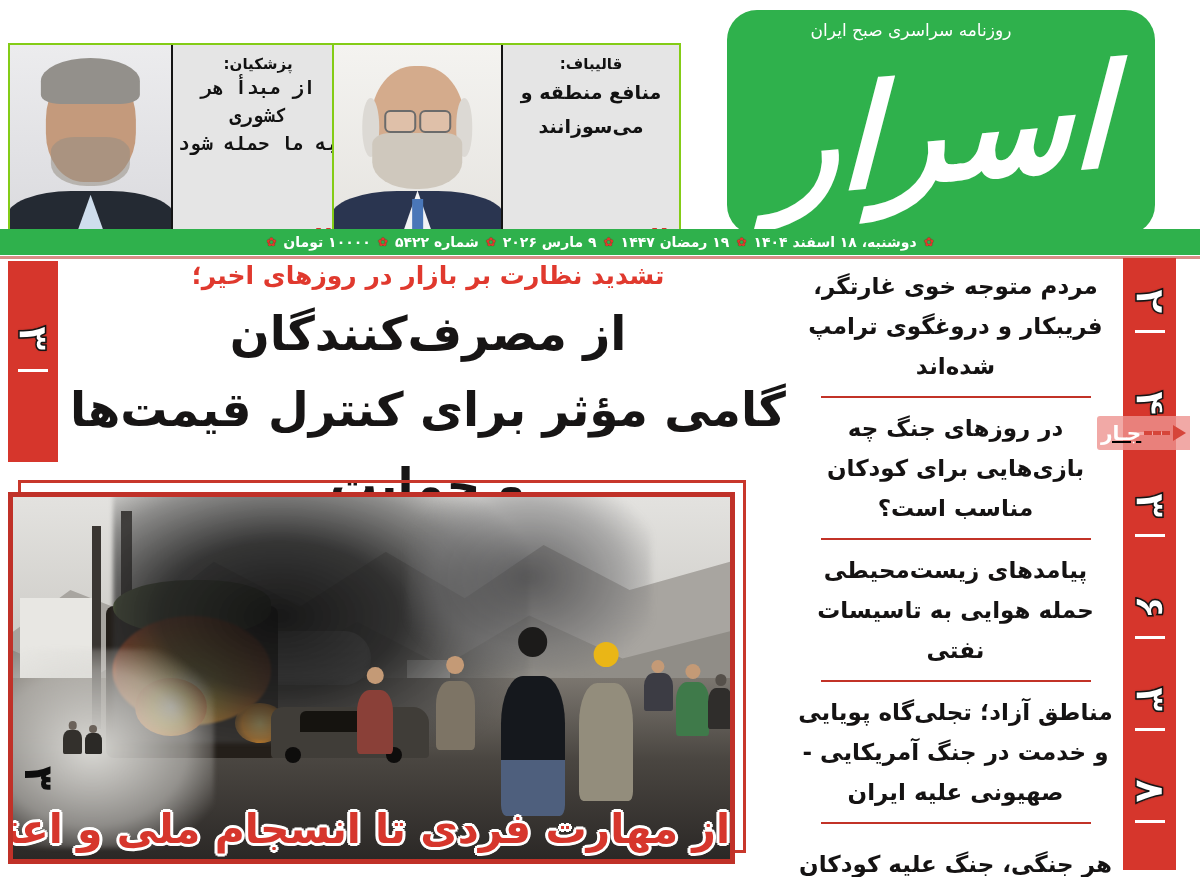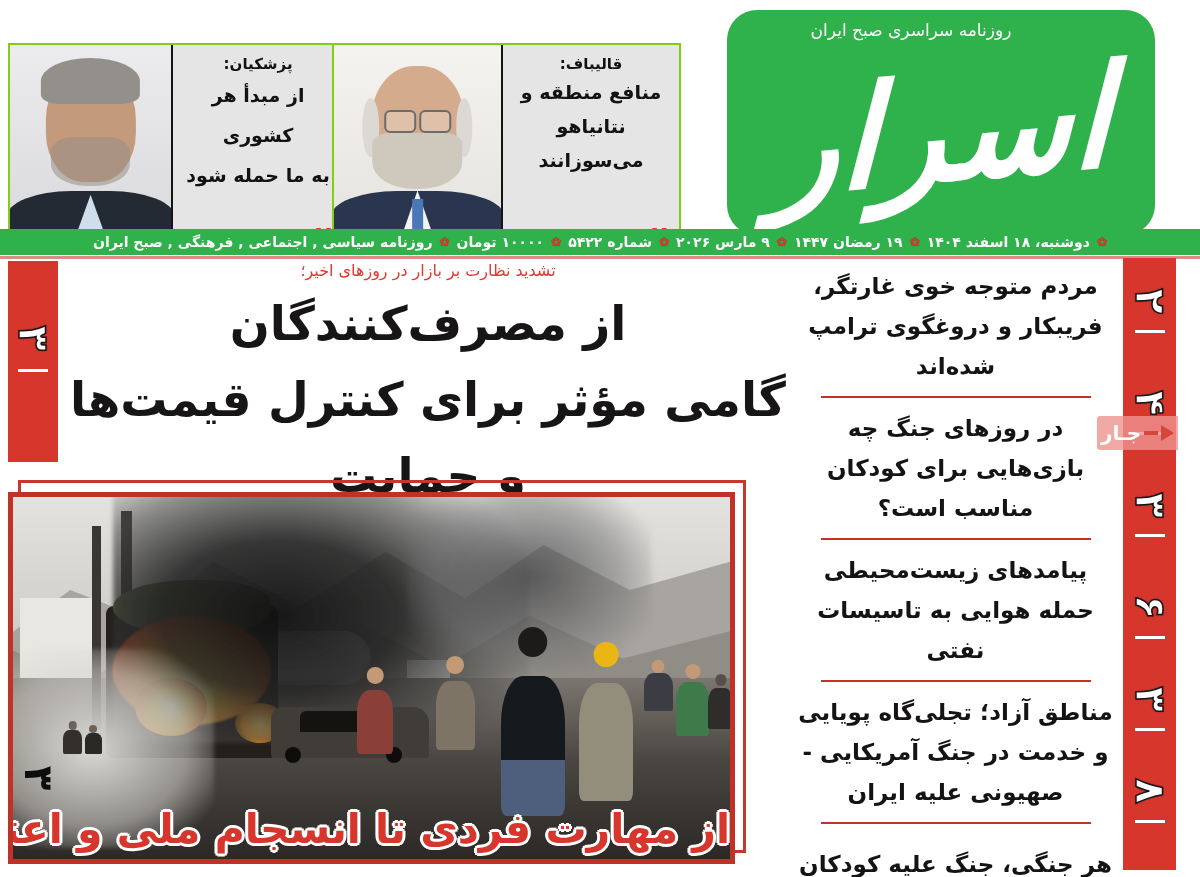--- a/index.html
+++ b/index.html
@@ -7,21 +7,21 @@
   .page { position:relative; width:1200px; height:877px; background:#ffffff; overflow:hidden; margin:0 auto; }
 
   
   .qbox { position:absolute; top:7px; height:212px; border:2px solid #84cc16; background:#e5e5e5; display:flex;margin-top:36px; }
   .qbox1 { left:8px;  width:337px; }
   .qbox2 { left:332px; width:349px; }
   .qphoto { width:49%; border-left:0; border-right:2px solid #141414; position:relative; overflow:hidden; }
   .qtext { flex:1; position:relative; direction:rtl; text-align:center; padding-top:10px; }
   .speaker { font-size:15px; font-weight:bold; color:#121212; margin-bottom:2px; }
   .qline { font-size:19px; font-weight:bold; color:#121212; }
-  .qbox1 .qline { line-height:40px; }
+  .qbox1 .qline { line-height:28px;font-family:Liberation Mono, monospace; }
   .qbox2 .qline { line-height:34px; }
   .qpage { position:absolute; bottom:3px; right:12px; color:#d6362c; font-size:25px; font-weight:bold; }
 
   
   .portrait { position:absolute; inset:0; }
   .bg1 { background:linear-gradient(#ececee,#d8d8dc); }
   .bg2 { background:linear-gradient(#f4f3f0,#e4e2de); }
   .head { position:absolute; left:50%; top:10%; transform:translateX(-50%); width:56%; height:56%; border-radius:46% 46% 42% 42%; }
   .skin1 { background:#c49a7c; }
   .skin2 { background:#d4ab8c; }
@@ -48,35 +48,35 @@
   
   .datebar { position:absolute; left:0; top:229px; width:1200px; height:26px; background:#2fb14c; display:flex; direction:rtl; align-items:center; justify-content:center; gap:7px; color:#fff; font-weight:bold; font-size:14px; white-space:nowrap; }
   .flower { color:#e2392d; font-size:12px; text-shadow:0 0 1px #6d170f; }
   .redrule { position:absolute; left:0; top:256px; width:1200px; height:3px; background:#d98d86; }
 
   
   .lead-pagebox { position:absolute; left:8px; top:261px; width:50px; height:201px; background:#d6362c; display:flex; flex-direction:column; align-items:center; justify-content:center; gap:10px; padding-bottom:34px; }
   .rot-num { color:#fff; font-size:42px; font-weight:bold; transform:rotate(90deg); -webkit-text-stroke:1.5px #141414; text-shadow:0 0 2px #141414; line-height:1; }
   .white-ul { width:30px; height:3px; background:#fff; }
   .lead { position:absolute; left:62px; top:261px; width:732px; text-align:center; direction:rtl; }
-  .lead-kicker { color:#e0392e; font-size:16px; font-weight:normal; margin-bottom:6px; }
+  .lead-kicker { color:#e0392e; font-size:25px; font-weight:bold; margin-bottom:6px; }
   .lead-line { color:#171515; font-size:47px; font-weight:bold; line-height:76px; letter-spacing:-1px; }
 
   
   .headlines { position:absolute; left:793px; top:256px; width:325px; direction:rtl; text-align:center; }
   .hl { font-size:23px; font-weight:bold; color:#151313; line-height:40px; padding:10px 0; }
   .hl.single { padding:20px 0; }
   .hsep { width:270px; height:0; border-top:2px solid #c23227; margin:0 auto; }
 
   
   .sidebar { position:absolute; left:1123px; top:258px; width:53px; height:612px; background:#d6362c; }
   .snum { position:absolute; left:0; width:100%; display:flex; flex-direction:column; align-items:center; gap:8px; }
 
   
-  .watermark { position:absolute; left:1097px; top:416px; width:81px; height:34px; background:rgba(238,148,144,.8); display:flex; align-items:center; padding:16px 4px; z-index:6; border-radius:3px 0 0 3px; }
+  .watermark { position:absolute; left:1097px; top:416px; width:93px; height:34px; background:rgba(238,148,144,.8); display:flex; align-items:center; padding:16px 4px; z-index:6; border-radius:3px 0 0 3px;text-decoration:underline; }
   .wm-text { color:#fff; font-size:20px; font-weight:bold; direction:rtl; line-height:1; }
   .wm-dash { flex:1; border-top:4px dashed #d6453a; margin:0 3px; }
   .wm-head { width:0; height:0; border-top:8px solid transparent; border-bottom:8px solid transparent; border-left:13px solid #d6453a; }
 
   
   .photo-ghost { position:absolute; left:18px; top:480px; width:728px; height:373px; border:3px solid #c8372b; }
   .photo { position:absolute; left:8px; top:492px; width:727px; height:372px; border:5px solid #c03128; overflow:hidden; background:#d6d4d0; }
   .photo * { position:absolute; }
   .sky { inset:0 0 45% 0; background:linear-gradient(#e3e2df,#c6c4bf); }
   .ridge-far { left:0; right:0; top:5%; height:46%; background:#a8a5a0; clip-path:polygon(0 70%,8% 45%,18% 62%,28% 28%,40% 55%,52% 22%,63% 50%,74% 18%,86% 45%,100% 28%,100% 100%,0 100%); }
@@ -140,21 +140,20 @@
           <div class="beard-white"></div>
         </div>
         <div class="torso suit2"></div>
         <div class="shirt2"></div>
         <div class="tie"></div>
       </div>
     </div>
     <div class="qtext" dir="rtl">
       <div class="speaker">قالیباف:</div>
       <div class="qline">منافع منطقه و</div>
-      <div class="qline">نتانیاهو</div>
       <div class="qline">می‌سوزانند</div>
       <div class="qpage">۷</div>
     </div>
   </div>
 
   <div class="logo">
     <div class="logo-tagline">روزنامه سراسری صبح ایران</div>
     <div class="logo-script">اسرار</div>
   </div>
 
@@ -163,21 +162,20 @@
     <span>دوشنبه، ۱۸ اسفند ۱۴۰۴</span>
     <span class="flower">✿</span>
     <span>۱۹ رمضان ۱۴۴۷</span>
     <span class="flower">✿</span>
     <span>۹ مارس ۲۰۲۶</span>
     <span class="flower">✿</span>
     <span>شماره ۵۴۲۲</span>
     <span class="flower">✿</span>
     <span>۱۰۰۰۰ تومان</span>
     <span class="flower">✿</span>
-    <span>روزنامه سیاسی , اجتماعی , فرهنگی , صبح ایران</span>
   </div>
   <div class="redrule"></div>
 
   <div class="lead-pagebox">
     <div class="rot-num">۳</div>
     <div class="white-ul"></div>
   </div>
   <div class="lead" dir="rtl">
     <div class="lead-kicker">تشدید نظارت بر بازار در روزهای اخیر؛</div>
     <div class="lead-line">از مصرف‌کنندگان</div>

